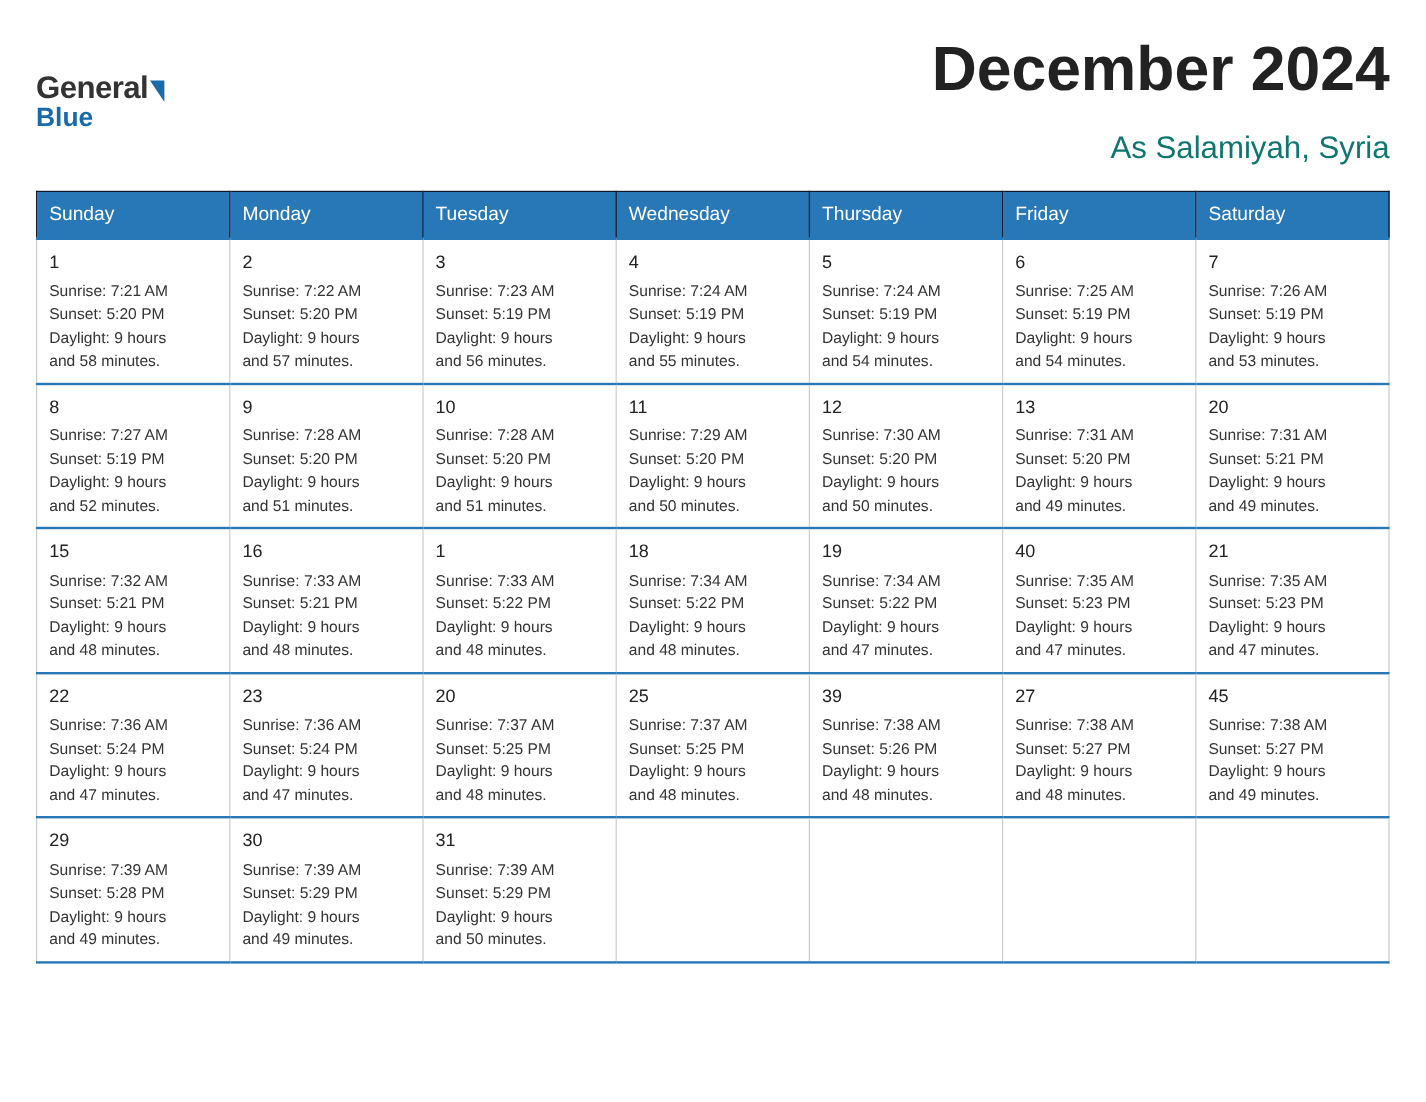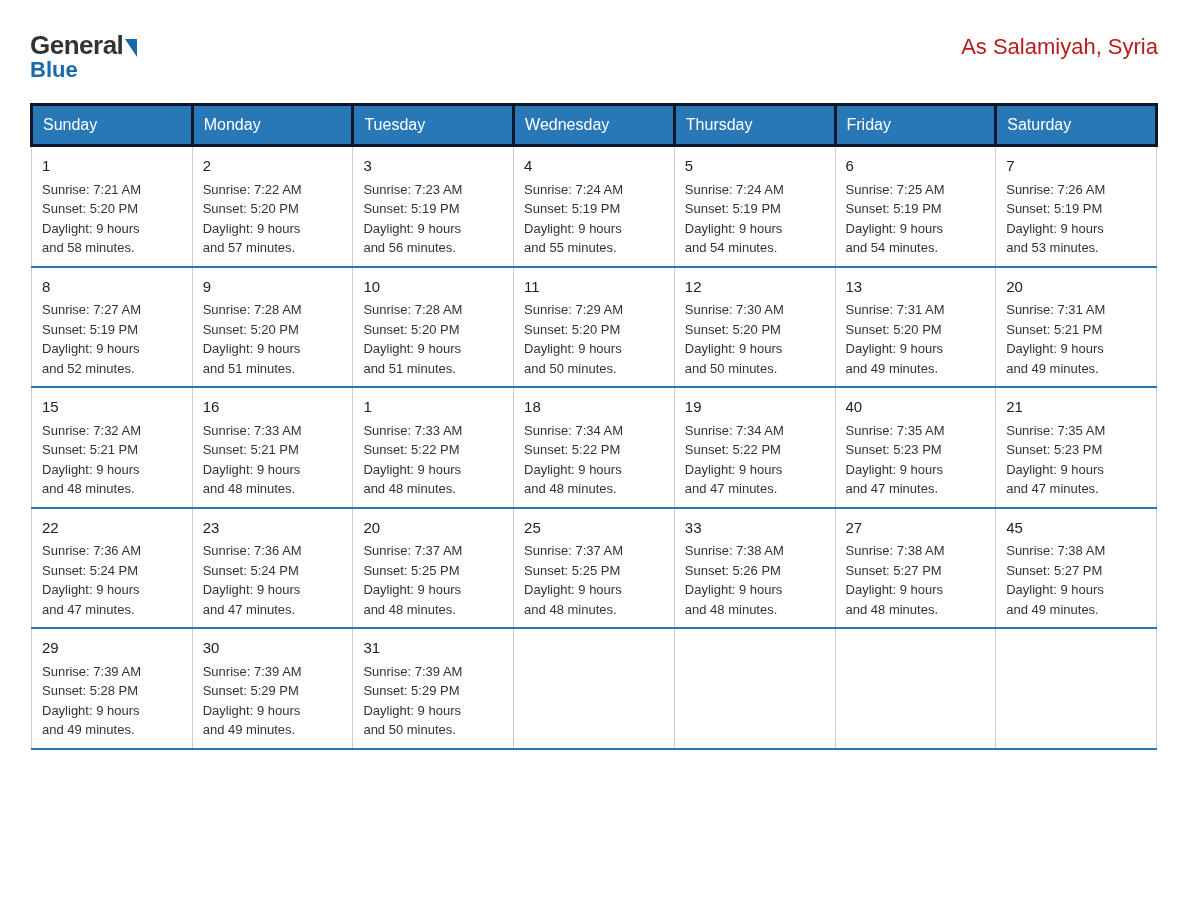--- a/index.html
+++ b/index.html
@@ -6,21 +6,21 @@
     body {
       font-family: Arial, sans-serif;
       background: #fff;
       padding: 30px;
       width: 1188px;
       min-height: 918px;
     }
     .header {
       display: flex;
       justify-content: space-between;
-      align-items: flex-start;
+      align-items: center;
       margin-bottom: 20px;
     }
     .logo {
       display: flex;
       flex-direction: column;
       align-items: flex-start;
     }
     .logo-top {
       display: flex;
       align-items: center;
@@ -49,37 +49,37 @@
     .title-section {
       text-align: right;
     }
     .month-title {
       font-size: 52px;
       font-weight: bold;
       color: #222;
       line-height: 1.1;
     }
     .location-title {
-      font-size: 22px;
-      color: #b91c1c;
-      margin-top: 4px;
+      font-size: 26px;
+      color: #0f766e;
+      margin-top: 21px;
     }
     .calendar-table {
       width: 100%;
       border-collapse: collapse;
       table-layout: fixed;
     }
     .calendar-table th {
       background: #2878b8;
       color: #fff;
       font-size: 16px;
       font-weight: normal;
       padding: 10px 10px;
       text-align: left;
-      border: 3px solid #0f172a;
+      border: 1px solid #0f172a;
     }
     .calendar-table td {
       border: 1px solid #ccc;
       vertical-align: top;
       padding: 8px 10px;
       background: #fff;
       min-height: 100px;
       height: 110px;
     }
     .calendar-table tr td {
@@ -112,20 +112,21 @@
 
 <div class="header">
   <div class="logo">
     <div class="logo-top">
       <span class="logo-general">General</span>
       <div class="logo-arrow"></div>
     </div>
     <span class="logo-blue">Blue</span>
   </div>
   <div class="title-section">
+    <div class="month-title">December 2024</div>
     <div class="location-title">As Salamiyah, Syria</div>
   </div>
 </div>
 
 <table class="calendar-table">
   <thead>
     <tr>
     <th>Sunday</th>
         <th>Monday</th>
         <th>Tuesday</th>
@@ -212,21 +213,21 @@
         <td>
           <div class="cell-content"><span class="day-number">23</span>Sunrise: 7:36 AM<br>Sunset: 5:24 PM<br>Daylight: 9 hours<br>and 47 minutes.</div>
         </td>
         <td>
           <div class="cell-content"><span class="day-number">20</span>Sunrise: 7:37 AM<br>Sunset: 5:25 PM<br>Daylight: 9 hours<br>and 48 minutes.</div>
         </td>
         <td>
           <div class="cell-content"><span class="day-number">25</span>Sunrise: 7:37 AM<br>Sunset: 5:25 PM<br>Daylight: 9 hours<br>and 48 minutes.</div>
         </td>
         <td>
-          <div class="cell-content"><span class="day-number">33</span>Sunrise: 7:38 AM<br>Sunset: 5:26 PM<br>Daylight: 9 hours<br>and 48 minutes.</div>
+          <div class="cell-content"><span class="day-number">39</span>Sunrise: 7:38 AM<br>Sunset: 5:26 PM<br>Daylight: 9 hours<br>and 48 minutes.</div>
         </td>
         <td>
           <div class="cell-content"><span class="day-number">27</span>Sunrise: 7:38 AM<br>Sunset: 5:27 PM<br>Daylight: 9 hours<br>and 48 minutes.</div>
         </td>
         <td>
           <div class="cell-content"><span class="day-number">45</span>Sunrise: 7:38 AM<br>Sunset: 5:27 PM<br>Daylight: 9 hours<br>and 49 minutes.</div>
         </td>
       </tr>
       <tr class="last-row">
         <td>

